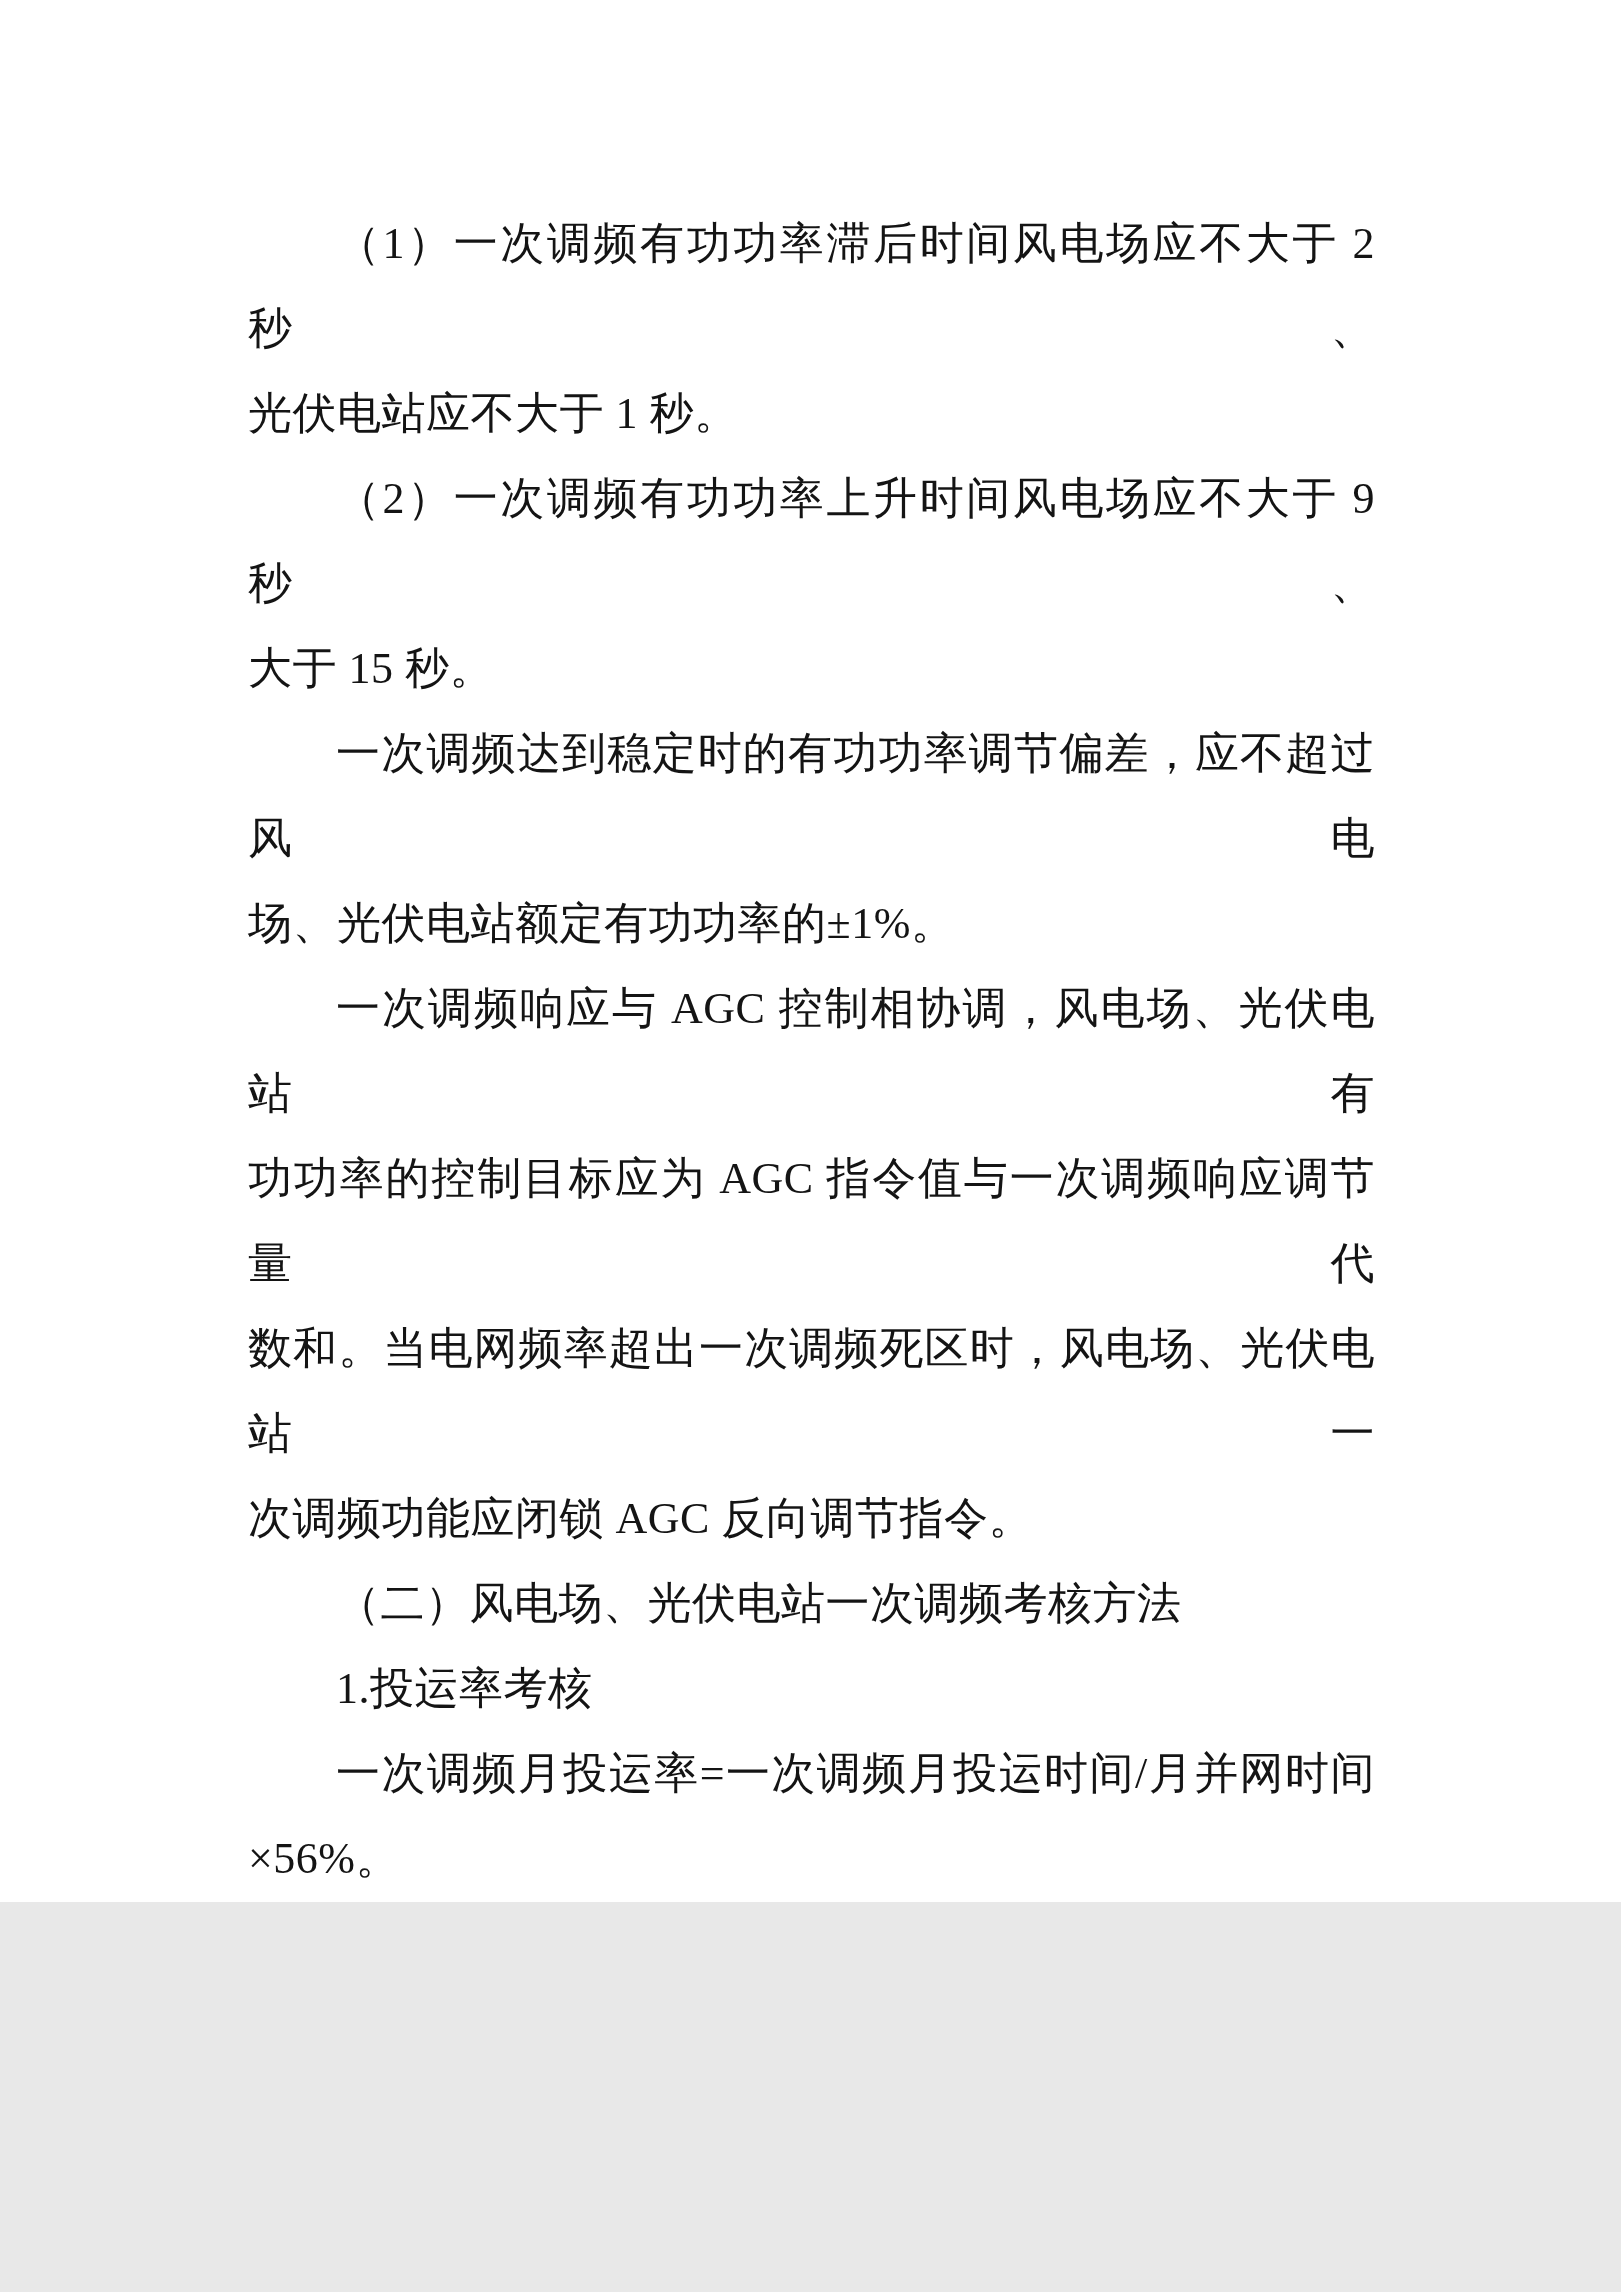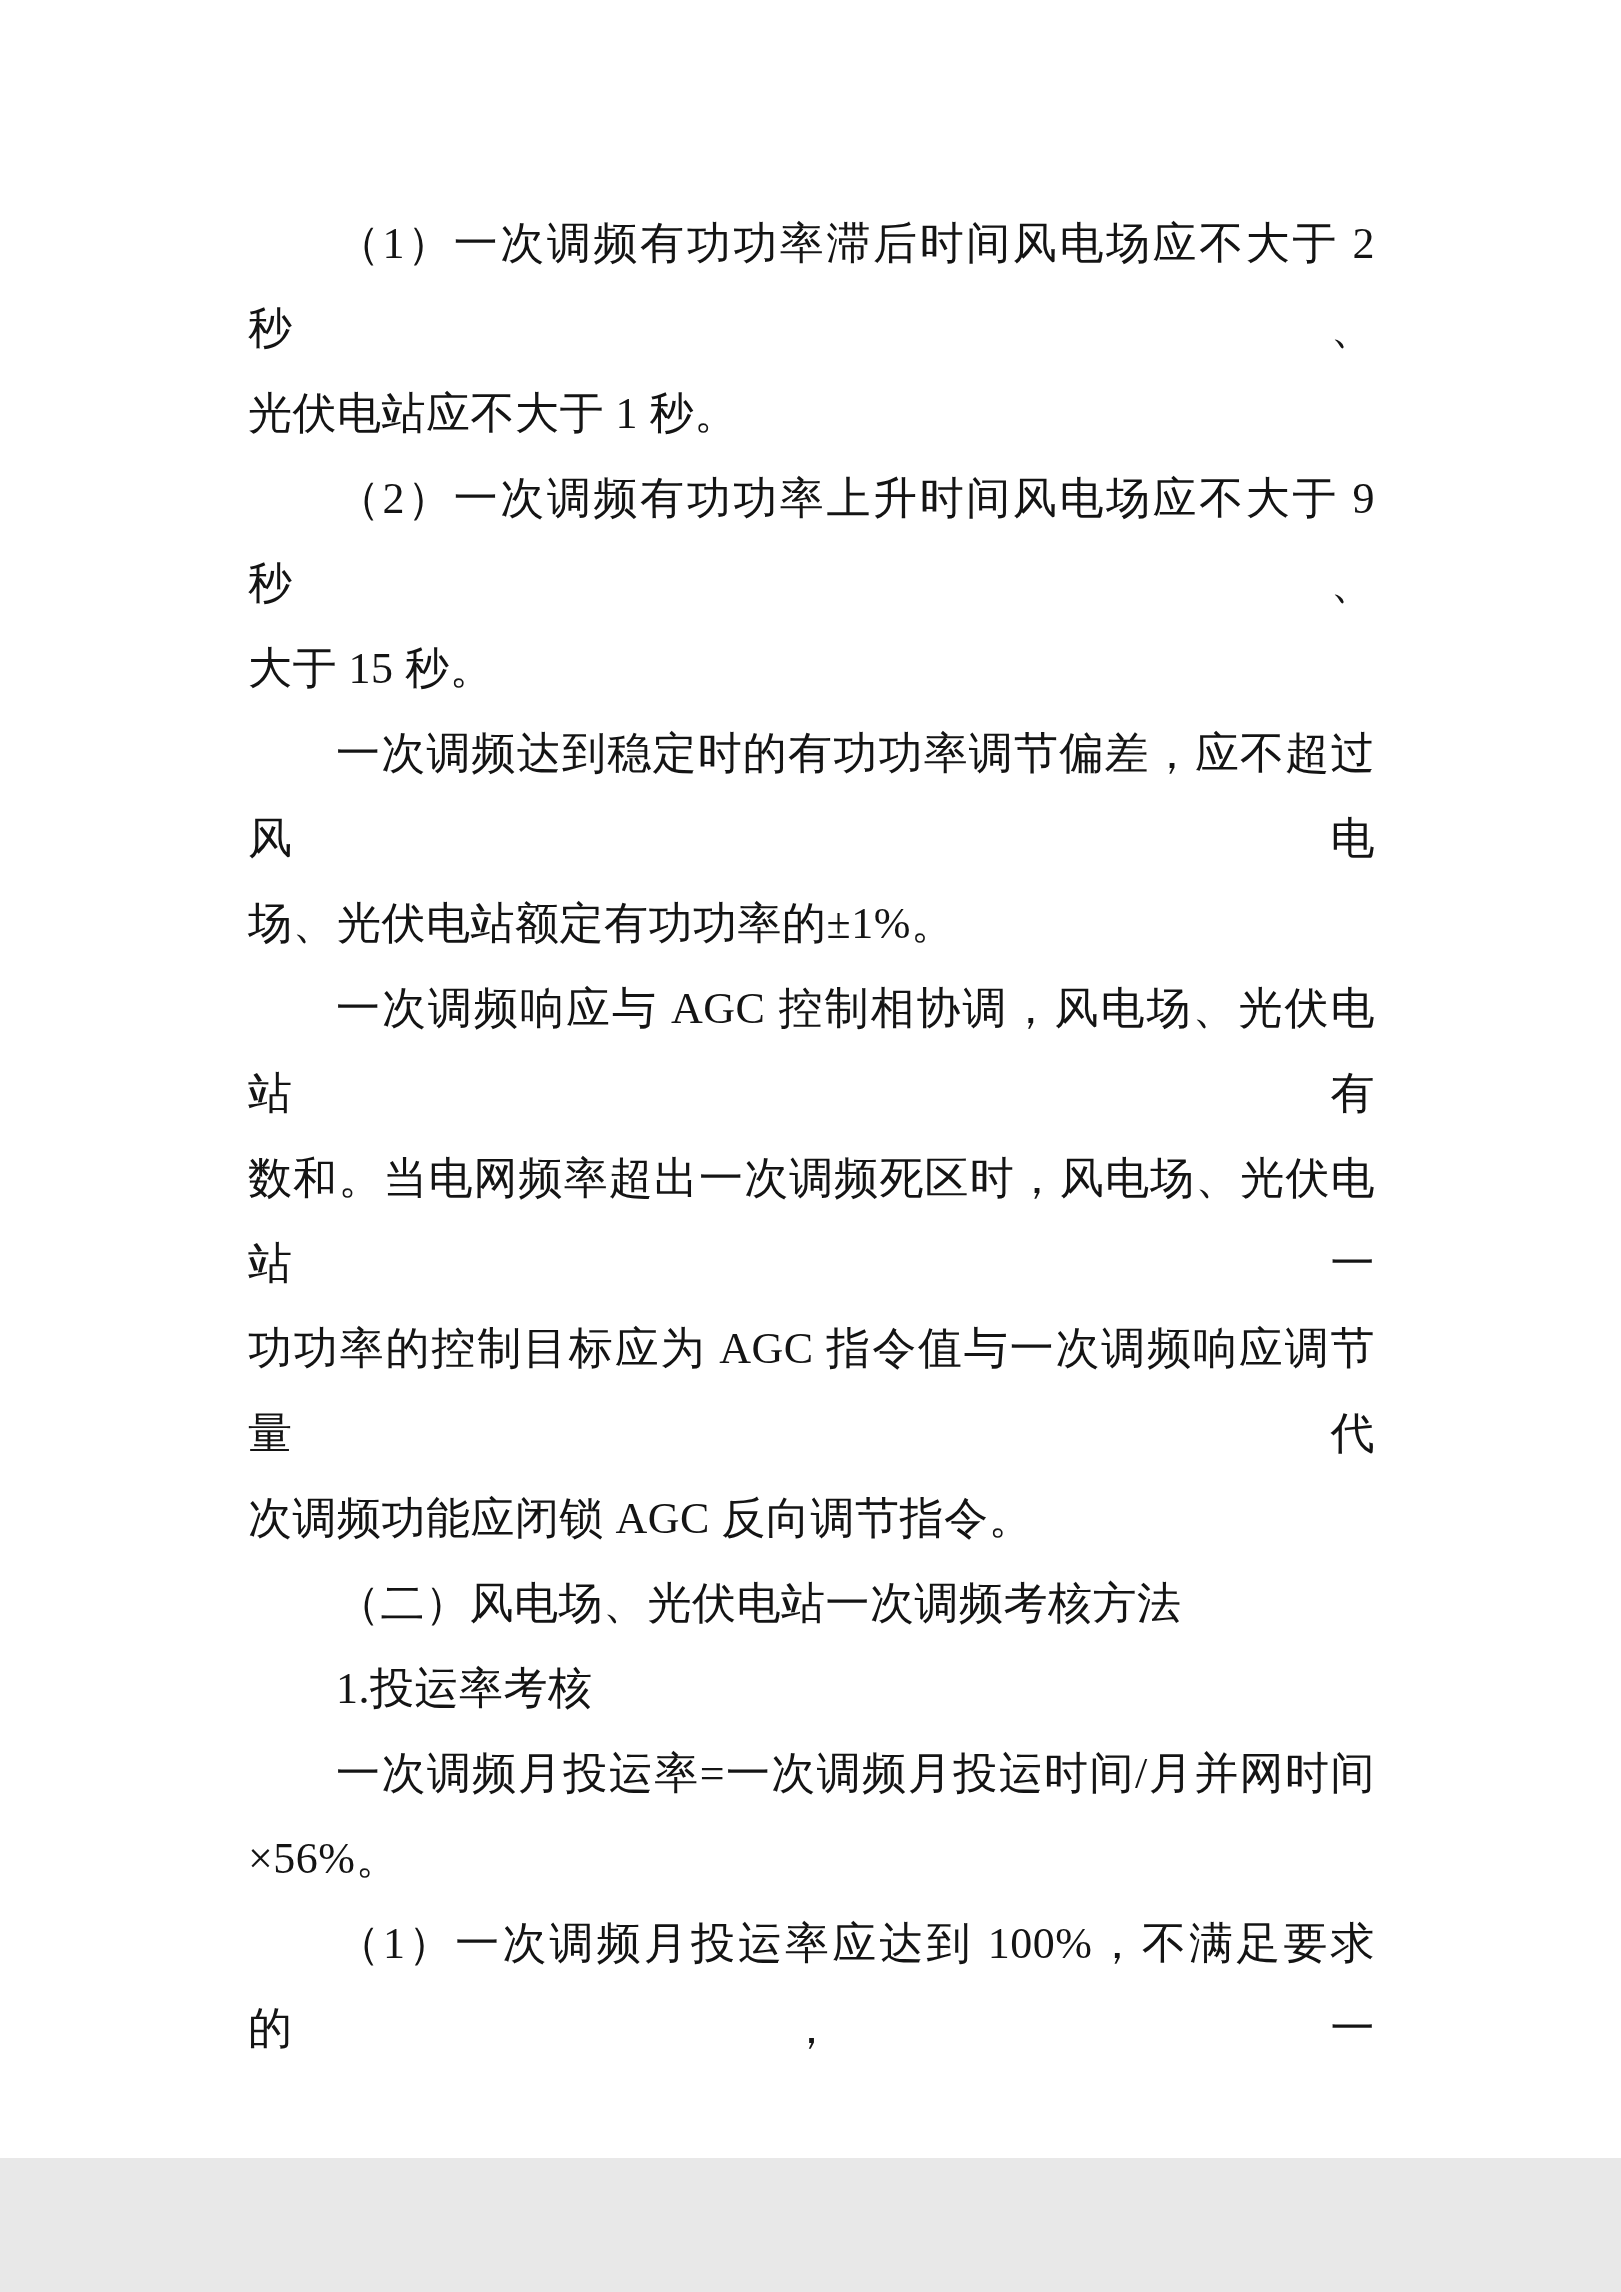--- a/index.html
+++ b/index.html
@@ -3,21 +3,21 @@
 <meta charset="utf-8">
 <style>
   html, body {
     margin: 0;
     padding: 0;
     background: #e8e8e8;
   }
   .page {
     position: relative;
     width: 1621px;
-    height: 2158px;
+    height: 1902px;
     margin: 0 auto;
     background: #ffffff;
     overflow: hidden;
     font-family: "Liberation Serif", "DejaVu Serif", serif;
     color: #141414;
   }
   .doc-body {
     position: absolute;
     left: 248px;
     top: 201px;
@@ -55,22 +55,22 @@
 
 <div class="page">
   <div class="doc-body">
       <div class="line indent justify">（1）一次调频有功功率滞后时间风电场应不大于 2 秒、</div>
       <div class="line">光伏电站应不大于 1 秒。</div>
       <div class="line indent justify">（2）一次调频有功功率上升时间风电场应不大于 9 秒、</div>
       <div class="line">大于 15 秒。</div>
       <div class="line indent justify">一次调频达到稳定时的有功功率调节偏差，应不超过风电</div>
       <div class="line">场、光伏电站额定有功功率的±1%。</div>
       <div class="line indent justify">一次调频响应与 AGC 控制相协调，风电场、光伏电站有</div>
+      <div class="line justify">功功率的控制目标应为 AGC 指令值与一次调频响应调节量代</div>
       <div class="line justify">数和。当电网频率超出一次调频死区时，风电场、光伏电站一</div>
-      <div class="line justify">功功率的控制目标应为 AGC 指令值与一次调频响应调节量代</div>
       <div class="line">次调频功能应闭锁 AGC 反向调节指令。</div>
       <div class="line indent">（二）风电场、光伏电站一次调频考核方法</div>
       <div class="line indent">1.投运率考核</div>
       <div class="line indent justify">一次调频月投运率=一次调频月投运时间/月并网时间</div>
       <div class="line">×56%。</div>
       <div class="line indent justify">（1）一次调频月投运率应达到 100%，不满足要求的，一</div>
     </div>
   <div class="page-number">– 41 –</div>
 </div>
 

